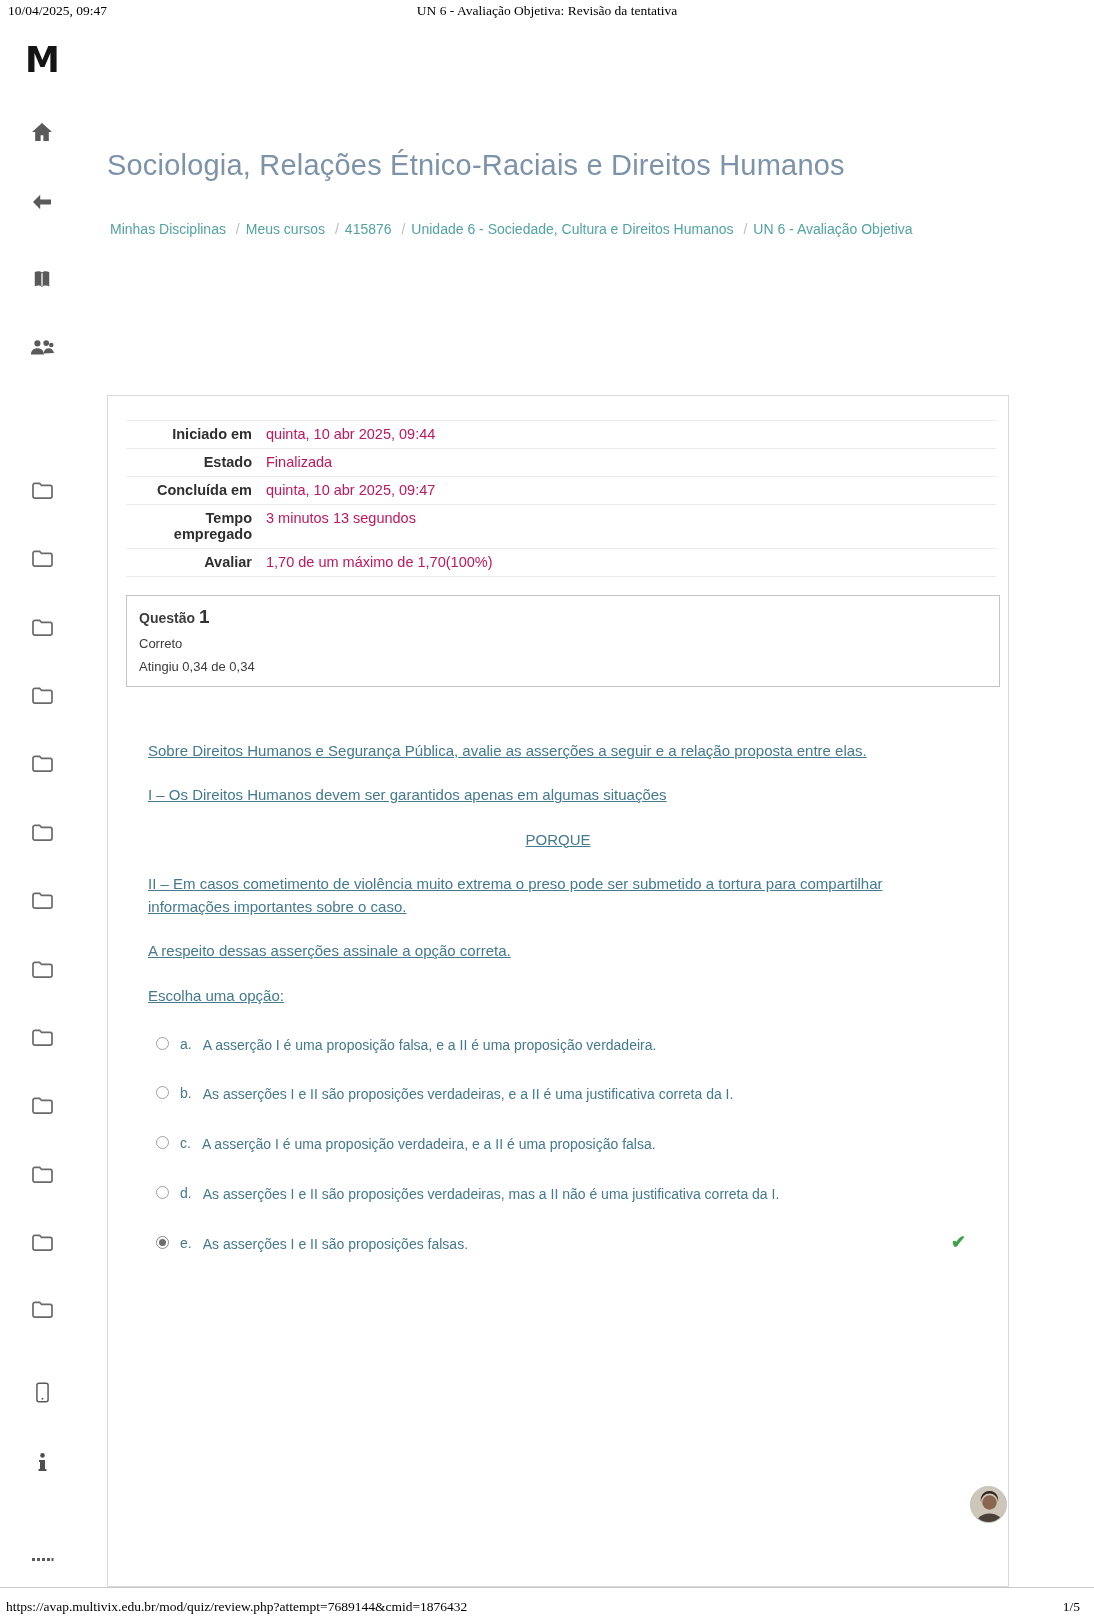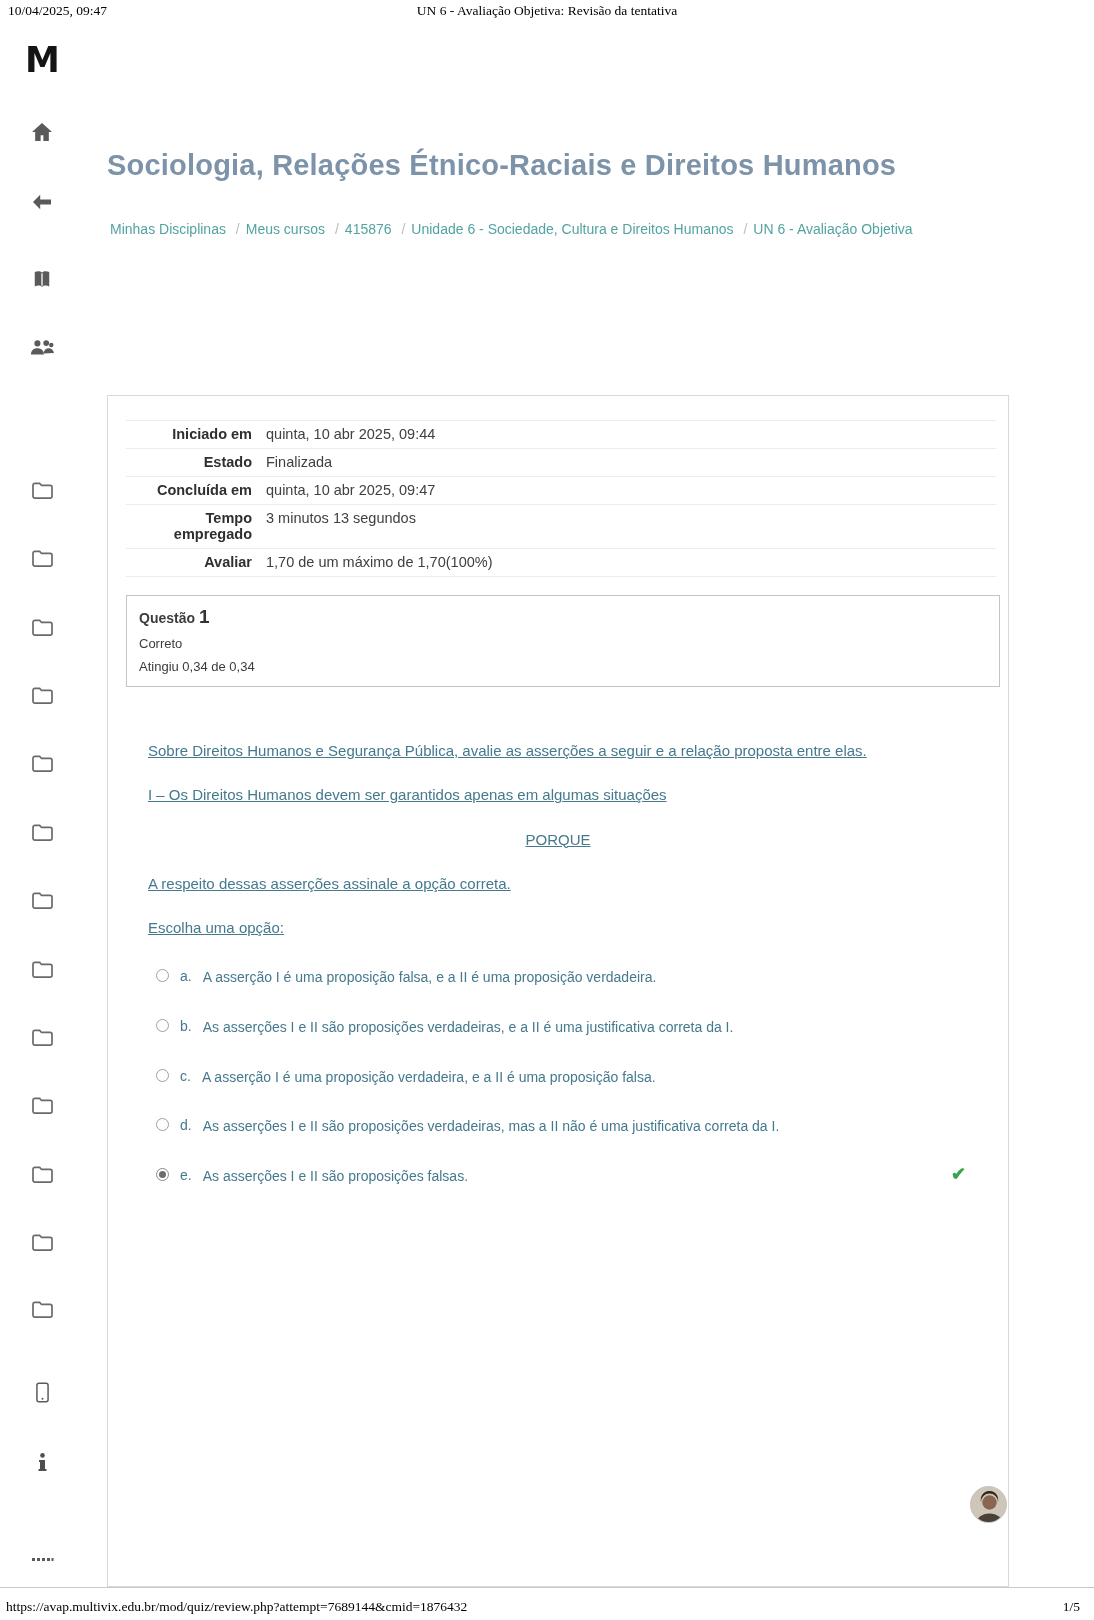--- a/index.html
+++ b/index.html
@@ -32,21 +32,21 @@
     font-size:35px; font-weight:800; color:#141414;
     font-family:"DejaVu Sans", sans-serif; cursor:pointer;
   }
   .sicon { position:absolute; left:28px; width:28px; height:24px;
            display:flex; align-items:center; justify-content:center; cursor:pointer; }
   .sicon svg { display:block; }
 
   
   .main-title {
     position:absolute; left:107px; top:120px; width:830px;
-    font-size:29px; line-height:1.38; font-weight:700;
+    font-size:29px; line-height:1.38; font-weight:400;
     color:#7d93a9; letter-spacing:0.2px;margin-top:25px;
   }
   .breadcrumb {
     position:absolute; left:110px; top:216px; width:880px;
     font-size:14px; line-height:1.9; color:#9a9a9a;
   }
   .crumb-group { white-space:nowrap; }
   .crumb { color:#52a3a1; margin:1px 6px; cursor:pointer;text-align:center; }
   .crumb-group:first-child .crumb { margin-left:0; }
   .sep { color:#bdbdbd; }
@@ -54,21 +54,21 @@
   
   .card {
     position:absolute; left:107px; top:395px; width:902px; height:1192px;
     border:1px solid #d9d9d9; background:#fff;
   }
 
   
   .summary { margin:24px 12px 0 18px; border-bottom:1px solid #ececec; }
   .summary-row { display:flex; border-top:1px solid #ececec; padding:5px 0 6px; font-size:14.5px; }
   .summary-label { width:140px; flex:none; text-align:right; font-weight:bold; color:#2f2f2f; padding-right:14px; }
-  .summary-value { color:#404040; padding-left:0; }
+  .summary-value { color:#be185d; padding-left:0; }
 
   
   .qbox {
     margin:18px 0 0 0; margin-left:0; width:874px; margin-left:0;
     border:1px solid #c4c4c4; padding:10px 12px 12px;
   }
   .qbox-wrap { margin:18px 12px 0 0; }
   .qlabel { font-size:14px; font-weight:bold; color:#3c3c3c; }
   .qnum  { font-size:19px; font-weight:bold; color:#333; margin-left:4px; }
   .qstatus, .qgrade { font-size:13px; color:#3c3c3c; margin-top:8px; }
@@ -279,20 +279,21 @@
       </div>
       <div class="qstatus">Correto</div>
       <div class="qgrade">Atingiu 0,34 de 0,34</div>
     </div>
   </div>
 
   <div class="qbody">
     <p>Sobre Direitos Humanos e Segurança Pública, avalie as asserções a seguir e a relação proposta entre elas.</p>
     <p>I – Os Direitos Humanos devem ser garantidos apenas em algumas situações</p>
     <p class="porque">PORQUE</p>
+    <p>II – Em casos cometimento de violência muito extrema o preso pode ser submetido a tortura para compartilhar informações importantes sobre o caso.</p>
     <p>A respeito dessas asserções assinale a opção correta.</p>
 
     <p class="choice-prompt">Escolha uma opção:</p>
 
     <div class="options">
 
       <div class="option">
         <span class="radio"></span>
         <span class="opt-letter">a.</span>
         <span class="opt-text">A asserção I é uma proposição falsa, e a II é uma proposição verdadeira.</span>

